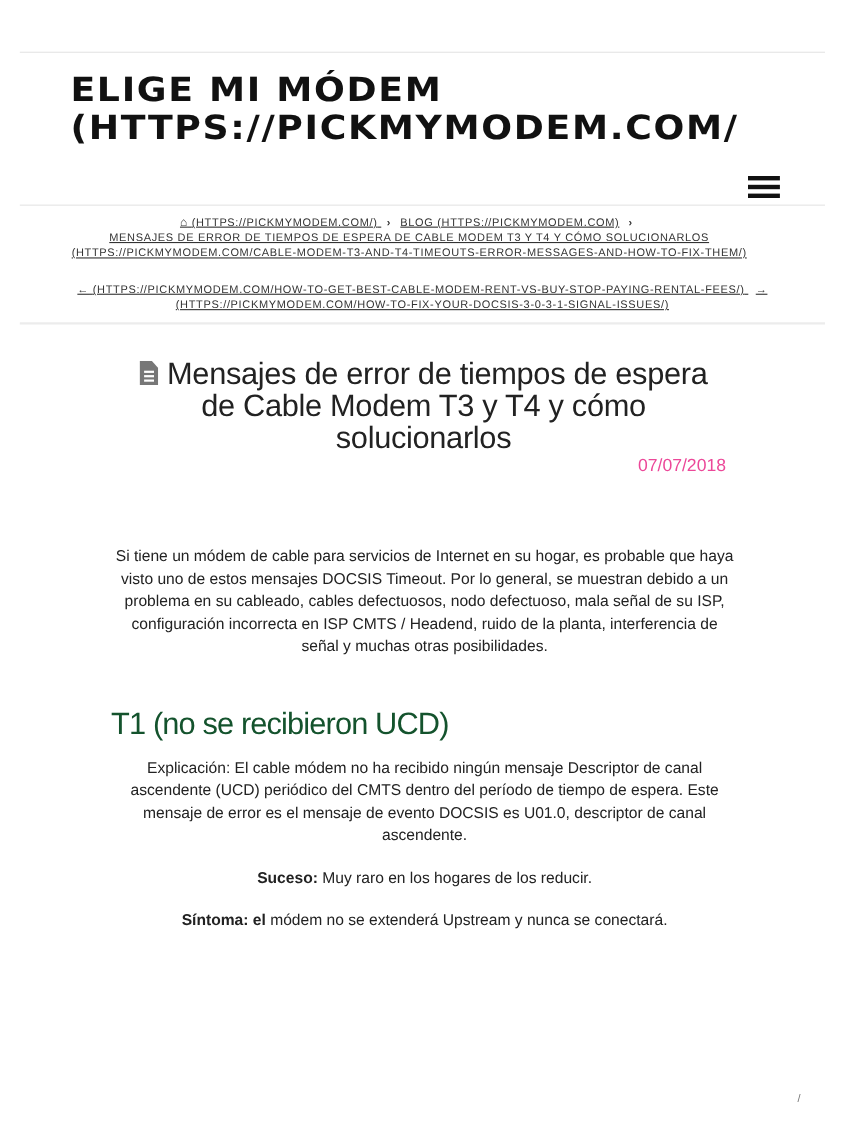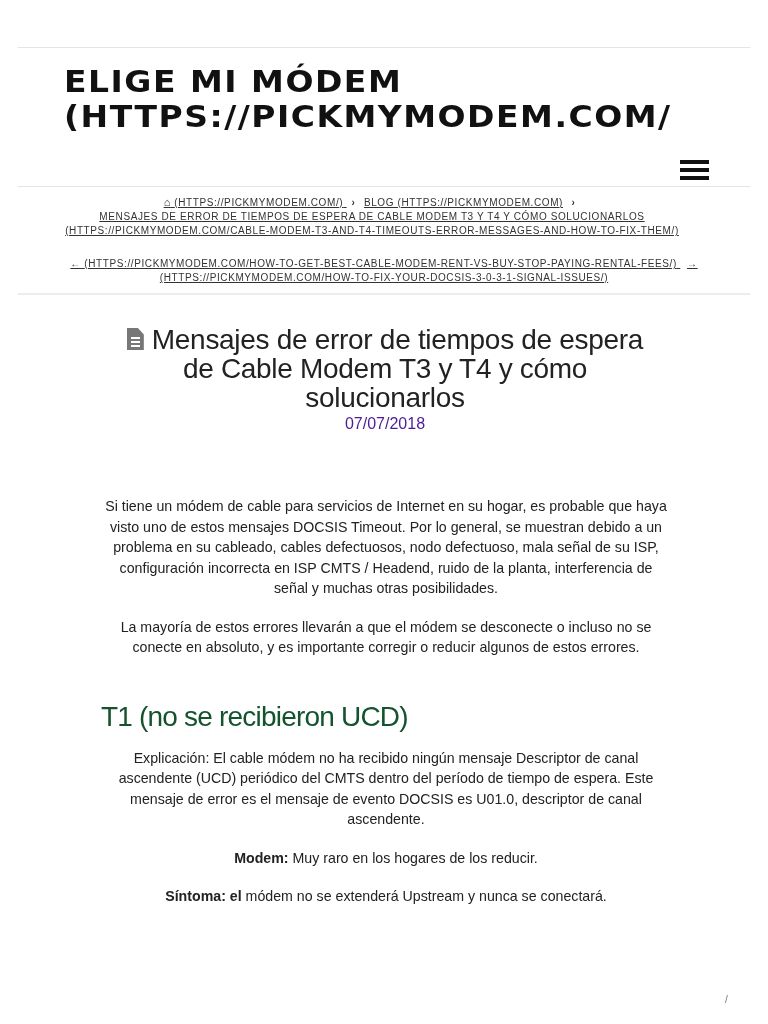--- a/index.html
+++ b/index.html
@@ -55,21 +55,21 @@
   }
   .doc-icon {
     display: inline-block; width: 17px; height: 22px; background: #777;
     position: relative; vertical-align: -1px; margin-right: 8px;
     clip-path: polygon(0 0, 65% 0, 100% 30%, 100% 100%, 0 100%);
   }
   .doc-icon i {
     position: absolute; left: 4px; right: 4px; height: 2px; background: #fff;
   }
   .entry-date {
-    font-size: 16px; color: #4c1d95; margin-top: 2px; line-height: 20px;
+    font-size: 16px; color: #ec4899; margin-top: 2px; line-height: 20px; text-align: right;
   }
 
   .content {
     position: absolute; left: 101px; width: 570px; top: 496px;
     font-size: 14.2px; line-height: 20.5px; color: #222;
   }
   .content p { margin: 0 0 18px 0; text-align: center; }
   .content h2 {
     font-weight: normal; font-size: 28px; line-height: 30px; letter-spacing: -0.8px;
     margin: 44px 0 16px 0; color: #14532d;
@@ -136,21 +136,20 @@
   <h1 class="entry-title">
     <span class="doc-icon">
       <i style="top:9px"></i><i style="top:13px"></i><i style="top:17px"></i>
     </span><span>Mensajes de error de tiempos de espera de Cable Modem T3 y T4 y cómo solucionarlos</span>
   </h1>
   <div class="entry-date">07/07/2018</div>
 </header>
 
 <article class="content">
   <p>Si tiene un módem de cable para servicios de Internet en su hogar, es probable que haya visto uno de estos mensajes DOCSIS Timeout. Por lo general, se muestran debido a un problema en su cableado, cables defectuosos, nodo defectuoso, mala señal de su ISP, configuración incorrecta en ISP CMTS / Headend, ruido de la planta, interferencia de señal y muchas otras posibilidades.</p>
-  <p>La mayoría de estos errores llevarán a que el módem se desconecte o incluso no se conecte en absoluto, y es importante corregir o reducir algunos de estos errores.</p>
 
   <h2>T1 (no se recibieron UCD)</h2>
   <p>Explicación: El cable módem no ha recibido ningún mensaje Descriptor de canal ascendente (UCD) periódico del CMTS dentro del período de tiempo de espera. Este mensaje de error es el mensaje de evento DOCSIS es U01.0, descriptor de canal ascendente.</p>
-  <p><b>Modem:</b><span> Muy raro en los hogares de los reducir.</span></p>
+  <p><b>Suceso:</b><span> Muy raro en los hogares de los reducir.</span></p>
   <p><b>Síntoma: el</b><span> módem no se extenderá Upstream y nunca se conectará.</span></p>
 </article>
 
 <div class="stray-mark">/</div>
 
 </body></html>

